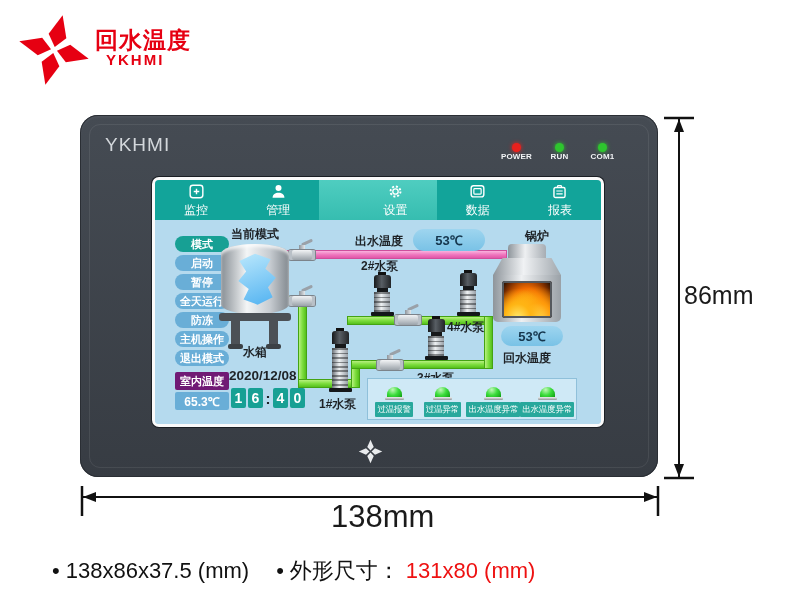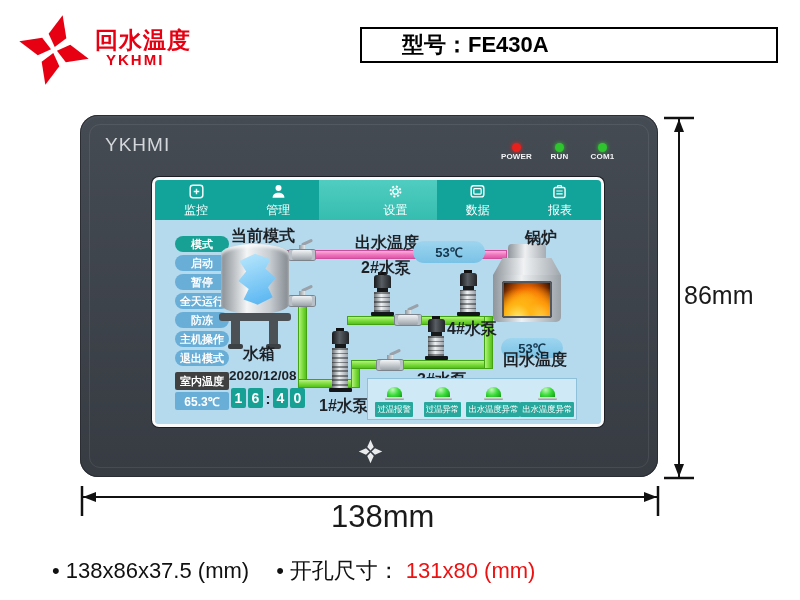--- a/index.html
+++ b/index.html
@@ -40,21 +40,21 @@
   .menu-item b { font-size:12px; color:#fff; font-weight:normal; }
 
   .main { position:relative; width:446px; height:204px; background:#b5daee; }
 
   
   .sidebar { position:absolute; left:20px; top:16px; width:54px; display:flex; flex-direction:column; }
   .sb-btn { height:16px; margin-bottom:3px; display:flex; align-items:center; justify-content:center;
             font-size:11px; font-weight:bold; color:#fff; background:#69aed7; border-radius:8px; cursor:pointer; }
   .sb-btn.teal { background:#17a094; }
   .sb-label { height:18px; margin-top:3px; display:flex; align-items:center; justify-content:center;
-              font-size:11px; font-weight:bold; color:#fff; background:#404040; border-radius:2px; }
+              font-size:11px; font-weight:bold; color:#fff; background:#701a75; border-radius:2px; }
   .sb-value { height:18px; margin-top:2px; display:flex; align-items:center; justify-content:center;
               font-size:12px; font-weight:bold; color:#fff; background:#69aed7; border-radius:2px; }
 
   
   .pipe { position:absolute; z-index:1; }
   .ph { background:linear-gradient(180deg,#b7f080 0%,#7edd3f 50%,#55c01c 100%); border:1px solid #44a313; }
   .pv { background:linear-gradient(90deg,#b7f080 0%,#7edd3f 50%,#55c01c 100%); border:1px solid #44a313; }
   .pink { background:linear-gradient(180deg,#f9b2dd 0%,#ef74bd 55%,#e057a8 100%); border:1px solid #cf4d9c; }
   .p-pink { left:128px; top:30px; width:224px; height:9px; }
   .p-g1 { left:126px; top:76px; width:28px; height:9px; }
@@ -98,23 +98,23 @@
   .pump .neck { width:11px; height:4px; background:#16181a; }
   .pump .body { width:16px; flex:1;
       background:repeating-linear-gradient(180deg, rgba(20,22,24,.45) 0 1.5px, rgba(0,0,0,0) 1.5px 4.5px),
                  linear-gradient(90deg,#6b7177 0%,#eef1f3 45%,#99a0a7 100%); }
   .pump .base { width:23px; height:4px; background:#14171a; border-radius:1px; }
   .pump1 { left:170px; top:108px; height:64px; }
   .pump2 { left:212px; top:52px;  height:44px; }
   .pump3 { left:266px; top:96px;  height:44px; }
   .pump4 { left:298px; top:50px;  height:46px; }
 
-  .tag { position:absolute; z-index:4; font-size:16px; color:#1e2226; font-weight:bold; white-space:nowrap; }
+  .tag { position:absolute; z-index:4; font-size:12px; color:#1e2226; font-weight:bold; white-space:nowrap; }
   .badge { position:absolute; z-index:4; background:linear-gradient(180deg,#9ed5ef,#79c2e6); border-radius:11px;
-           display:flex; align-items:center; justify-content:center; font-size:13px; font-weight:bold; color:#15364d;margin-top:12px; }
+           display:flex; align-items:center; justify-content:center; font-size:13px; font-weight:bold; color:#15364d; }
 
   
   .boiler { position:absolute; left:338px; top:24px; width:68px; height:78px; z-index:3; }
   .boiler .flue { position:absolute; left:15px; top:0; width:38px; height:16px; border-radius:4px 4px 0 0;
                   background:linear-gradient(90deg,#8e959b,#eef0f2 45%,#a7adb3); }
   .boiler .skirt { position:absolute; left:0; top:14px; width:68px; height:17px;
                   background:linear-gradient(90deg,#8e959b,#f0f2f4 45%,#a0a7ad);
                   clip-path:polygon(14% 0,86% 0,100% 100%,0 100%); }
   .boiler .bod { position:absolute; left:0; top:31px; width:68px; height:47px; border-radius:0 0 5px 5px;
                   background:linear-gradient(90deg,#8e959b,#eef0f2 42%,#9aa1a7); }
@@ -161,21 +161,20 @@
   <svg class="logo-mark" viewBox="-50 -50 100 100">
     <g fill="#e60012" transform="rotate(14)">
       <path d="M0,-47 L12,-19 L0,-4 L-12,-19 Z"></path>
       <path d="M47,0 L19,12 L4,0 L19,-12 Z"></path>
       <path d="M0,47 L-12,19 L0,4 L12,19 Z"></path>
       <path d="M-47,0 L-19,-12 L-4,0 L-19,12 Z"></path>
     </g>
   </svg>
   <div class="brand-cn">回水温度</div>
   <div class="brand-en">YKHMI</div>
-  <div class="model-box">型号：FE430A</div>
 
   <div class="device">
     <div class="bezel-brand">YKHMI</div>
 
     <div class="led-row">
       <div class="led red">
           <i></i>
           <span>POWER</span>
         </div>
       <div class="led green">
@@ -395,18 +394,18 @@
   </svg>
   <div class="dim-label-h">138mm</div>
 
   <div class="footer">
     <span class="seg">
       <span>•</span>
       <span>138x86x37.5 (mm)</span>
     </span>
     <span class="seg">
       <span>•</span>
-      <span>开孔尺寸：</span>
+      <span>外形尺寸：</span>
       <span class="red">131x80 (mm)</span>
     </span>
   </div>
 
 </div>
 
 </body></html>

